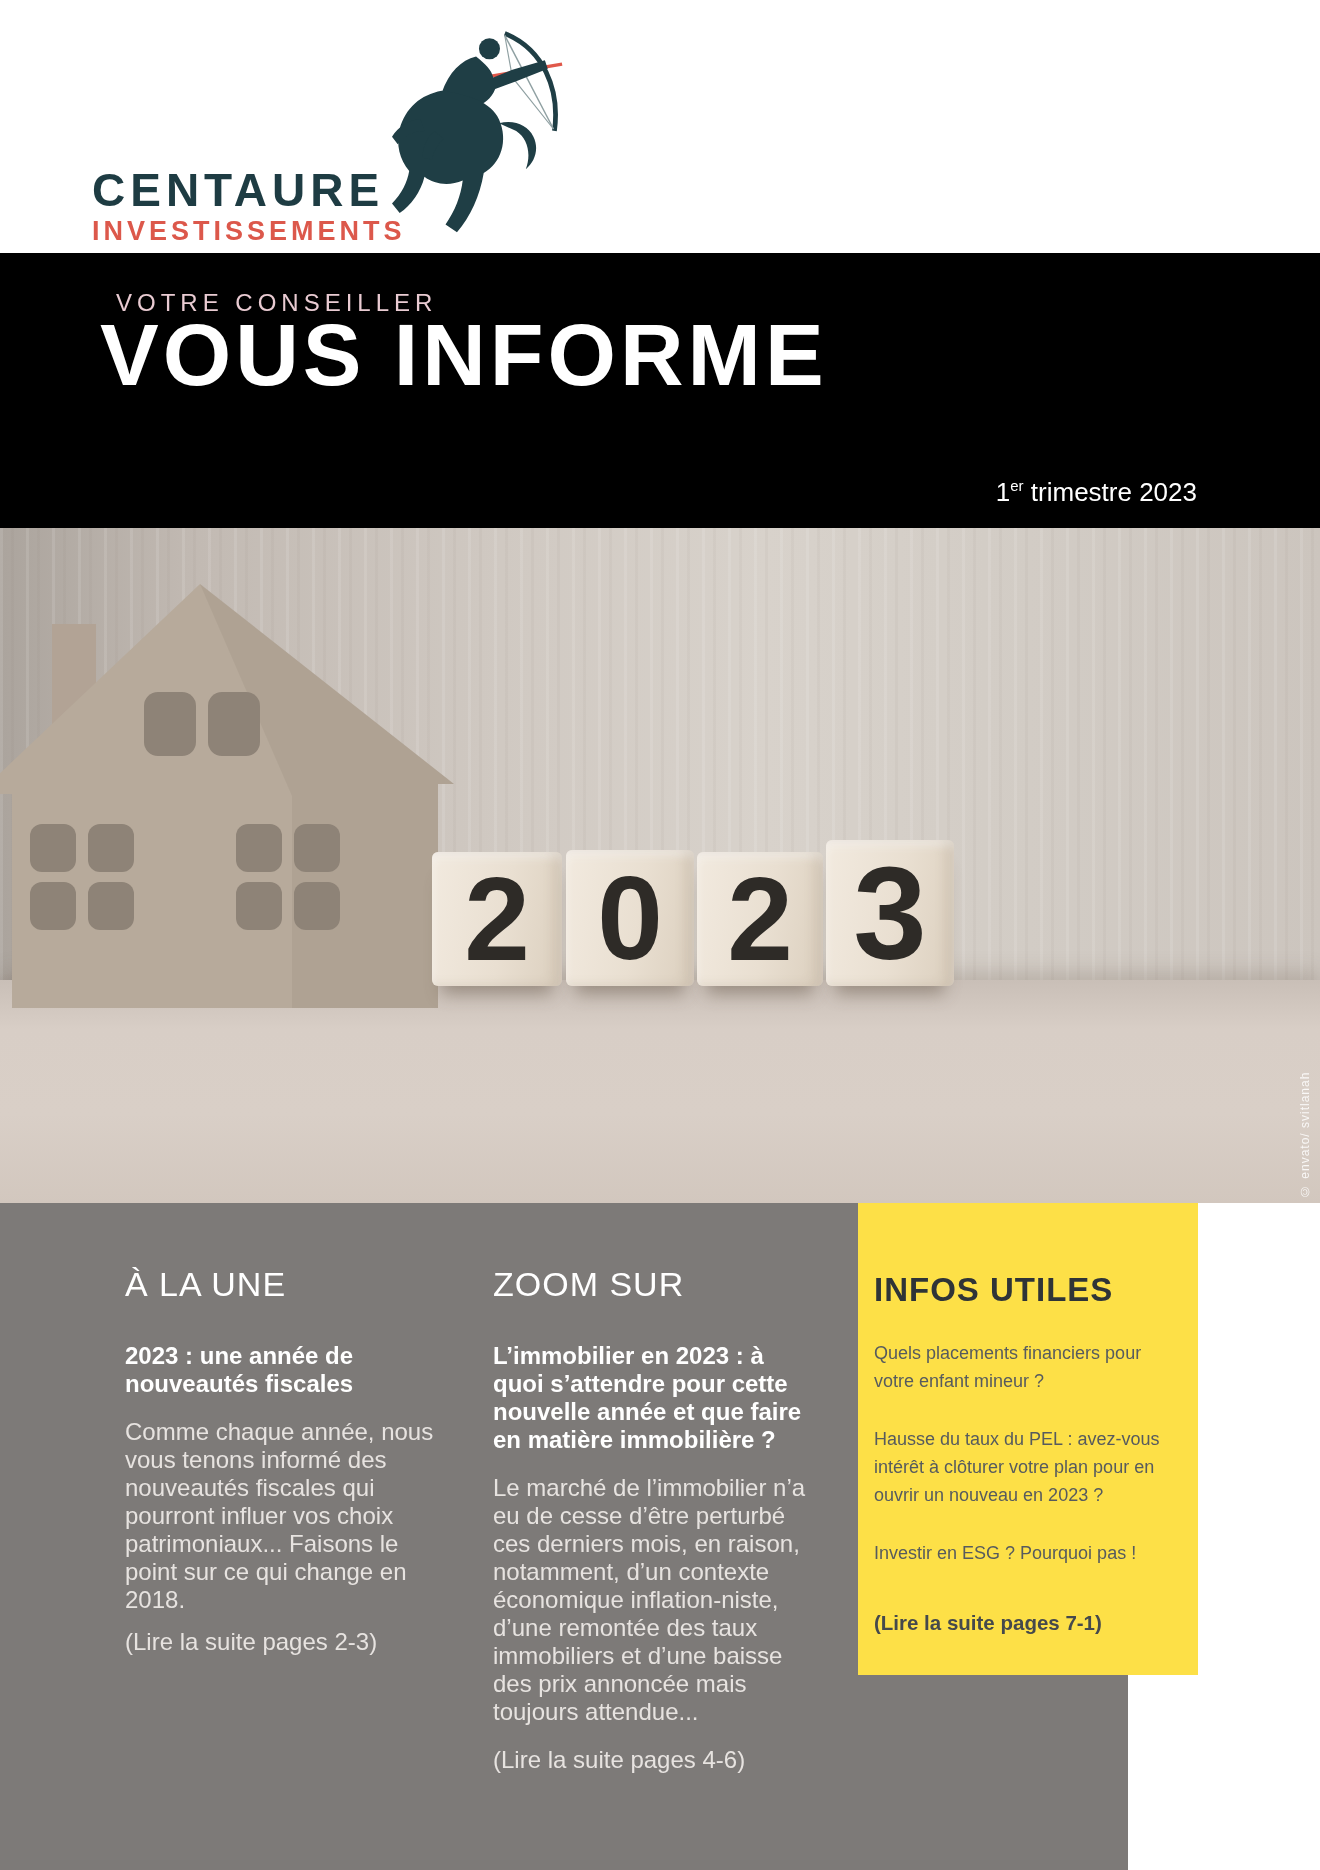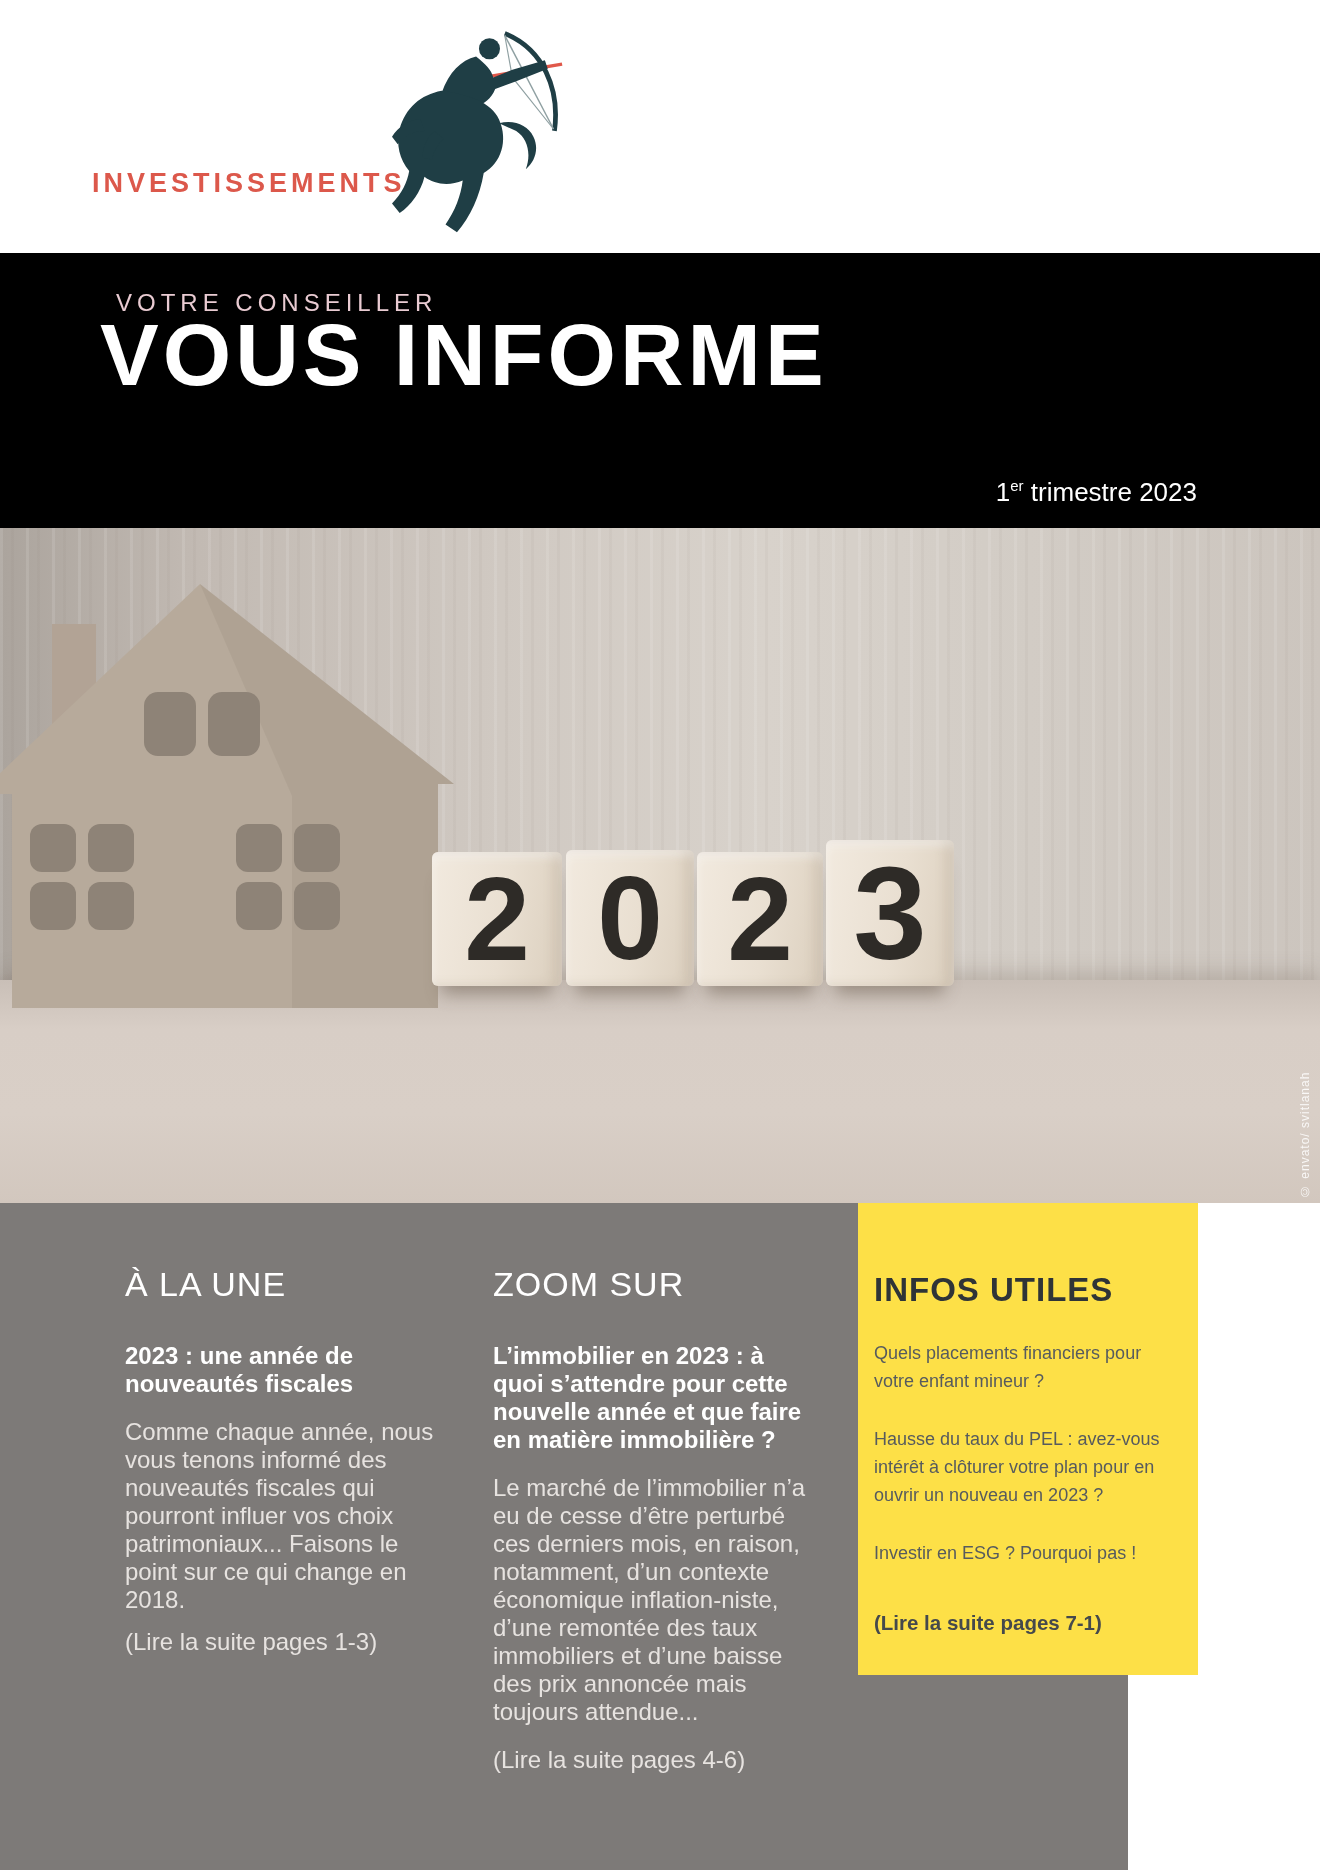--- a/index.html
+++ b/index.html
@@ -64,20 +64,21 @@
   .card-item:first-of-type{margin-top:32px;}
   .card-more{font-size:20.5px;font-weight:700;color:#45494c;margin-top:44px;}
 </style>
 </head>
 <body>
 
 <div class="page">
 
   <div class="masthead">
     <div class="logo-text">
+      <div class="brand1">CENTAURE</div>
       <div class="brand2">INVESTISSEMENTS</div>
     </div>
     <svg class="centaur" viewBox="0 0 180 235" xmlns="http://www.w3.org/2000/svg">
       <path d="M118,6 C158,22 176,64 170,108" stroke="#1f3e45" stroke-width="5" fill="none"></path>
       <path d="M118,8 L169,106" stroke="#8fa0a2" stroke-width="1.5"></path>
       <path d="M118,8 L126,52 L169,106" stroke="#8fa0a2" stroke-width="1.2" fill="none"></path>
       <path d="M84,54 L178,38" stroke="#e0584a" stroke-width="3.5"></path>
       <g fill="#1f3e45">
         <circle cx="102" cy="22" r="11"></circle>
         <path d="M88,30 C98,38 104,44 106,52 L126,44 160,34 163,43 130,56 108,64 C104,74 96,80 88,82 C70,84 58,78 52,68 C60,46 72,34 88,30 Z"></path>
@@ -122,21 +123,21 @@
     <div class="block b4">3</div>
     <div class="credit">© envato/ svitlanah</div>
   </div>
 
   <div class="bottom">
 
     <div class="col col1">
       <div class="col-title">À LA UNE</div>
       <div class="col-heading">2023 : une année de nouveautés fiscales</div>
       <div class="col-body">Comme chaque année, nous vous tenons informé des nouveautés fiscales qui pourront influer vos choix patrimoniaux... Faisons le point sur ce qui change en 2018.</div>
-      <div class="col-more">(Lire la suite pages 1-3)</div>
+      <div class="col-more">(Lire la suite pages 2-3)</div>
     </div>
 
     <div class="col col2">
       <div class="col-title">ZOOM SUR</div>
       <div class="col-heading">L’immobilier en 2023 : à quoi s’attendre pour cette nouvelle année et que faire en matière immobilière ?</div>
       <div class="col-body">Le marché de l’immobilier n’a eu de cesse d’être perturbé ces derniers mois, en raison, notamment, d’un contexte économique inflation-niste, d’une remontée des taux immobiliers et d’une baisse des prix annoncée mais toujours attendue...</div>
       <div class="col-more">(Lire la suite pages 4-6)</div>
     </div>
 
     <div class="card">

